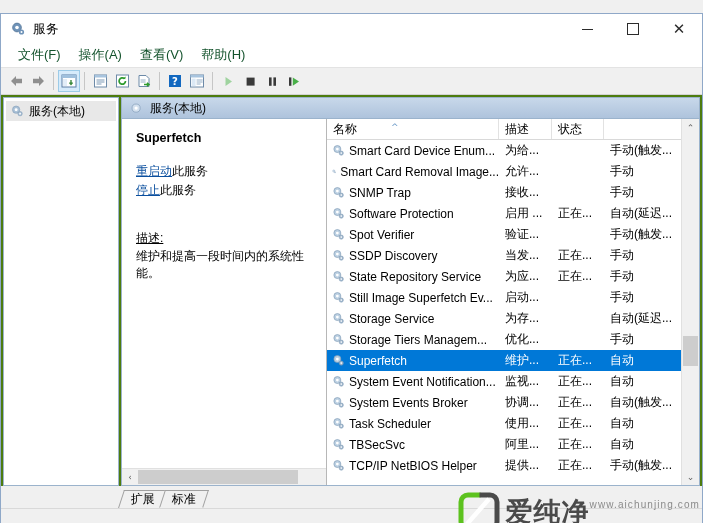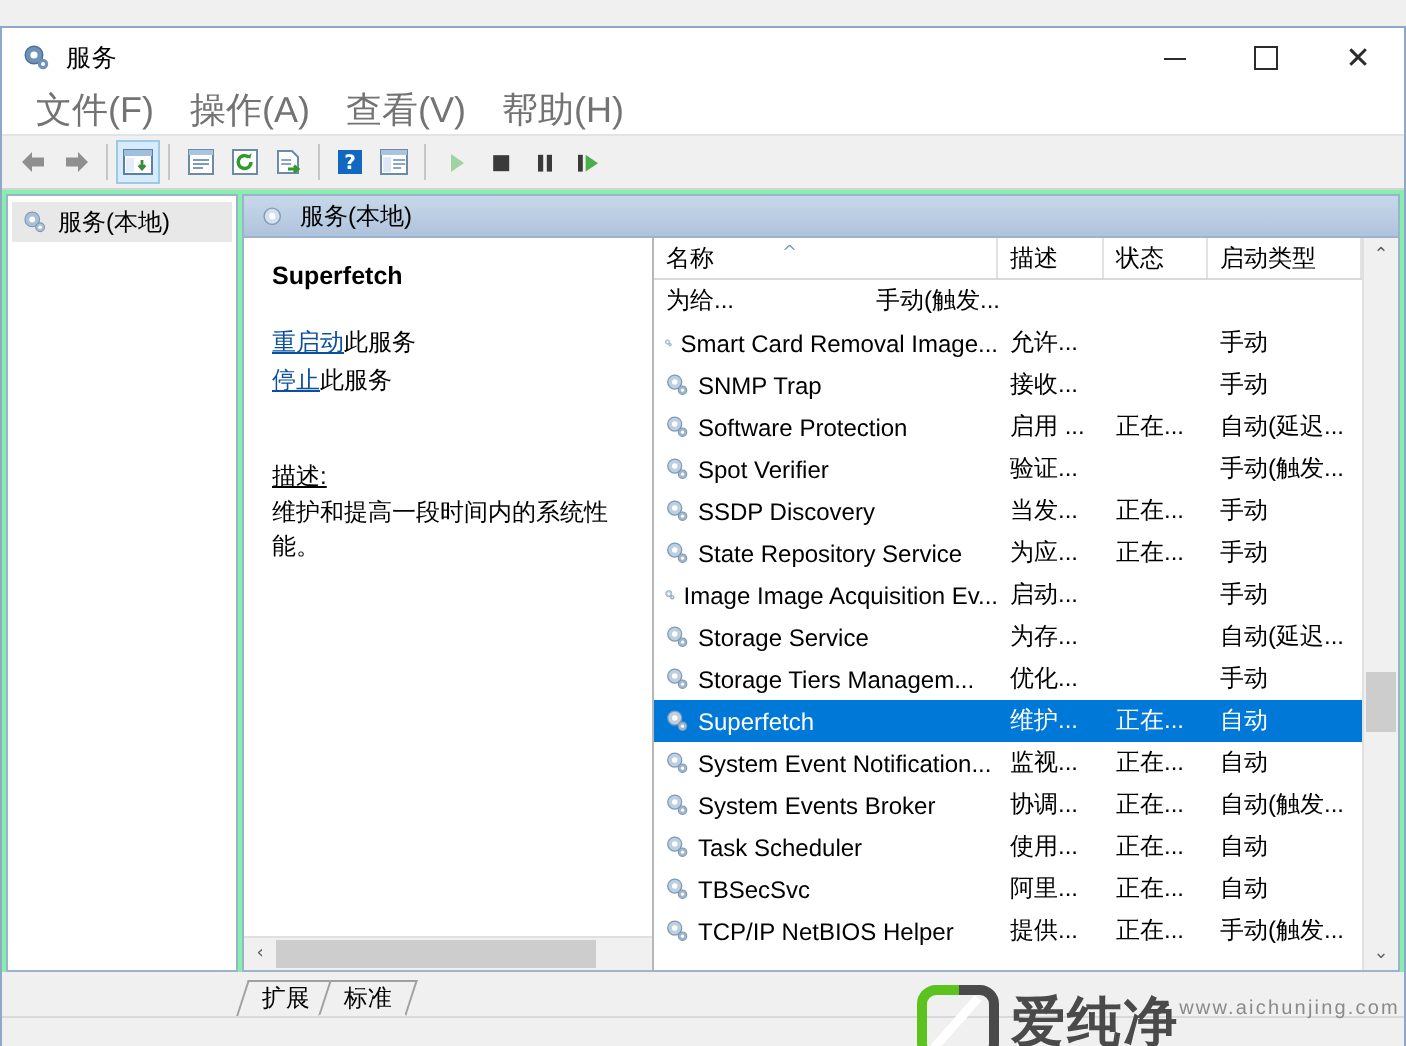--- a/index.html
+++ b/index.html
@@ -38,39 +38,39 @@
   .glyph-max{display:block;width:10px;height:10px;border:1px solid #2b2b2b;}
   .glyph-close{display:block;font-size:15px;line-height:15px;font-family:"DejaVu Sans",sans-serif;}
 
   
   .menubar{
     height:22px;flex:0 0 22px;background:#ffffff;
     display:flex;align-items:center;padding-left:8px;
     border-bottom:1px solid #ffffff;
   }
   .menu-item{
-    padding:2px 9px;font-size:18px;color:#737373;cursor:default;
+    padding:2px 9px;font-size:13px;color:#14532d;cursor:default;
   }
 
   
   .toolbar{
     height:26px;flex:0 0 26px;background:#f0f0f0;
     display:flex;align-items:center;padding-left:4px;
     border-top:1px solid #e3e3e3;
     border-bottom:1px solid #d4d4d4;
   }
   .tb-btn{
     width:22px;height:22px;display:flex;align-items:center;justify-content:center;
     position:relative;
   }
   .tb-btn.active{background:#d6ebfb;border:1px solid #9ccbe8;box-sizing:border-box;}
   .tb-sep{width:1px;height:18px;background:#c6c6c6;margin:0 4px;}
 
   
-  .body-split{flex:1 1 auto;display:flex;min-height:0;background:#86efac;padding:0;}
+  .body-split{flex:1 1 auto;display:flex;min-height:0;background:#4d7c0f;padding:0;}
   .tree-pane{
     width:116px;flex:0 0 116px;background:#ffffff;
     border:1px solid #9bb3cc;box-sizing:border-box;
     margin:2px 0 0 2px;
     display:flex;flex-direction:column;
   }
   .tree-node{
     display:flex;align-items:center;height:20px;margin:3px 2px 0 2px;
     padding-left:4px;background:#e8e8e8;
   }
@@ -392,26 +392,32 @@
             <div class="lv-th th-name">
               <span>名称</span>
               <span class="sort-caret">^</span>
             </div>
             <div class="lv-th th-desc">
               <span>描述</span>
             </div>
             <div class="lv-th th-state">
               <span>状态</span>
             </div>
-            <div class="lv-th th-start">
-              <span>启动类型</span>
-            </div>
           </div>
           <div class="lv-rows" id="rows-host">
               <div class="lv-row">
+                <div class="cell c-name">
+                  <svg width="13" height="13" viewBox="0 0 16 16">
+                    <circle cx="6.6" cy="6.2" r="4.3" fill="#bcd0e2" stroke="#7e9ab5" stroke-width=".8"></circle>
+                    <circle cx="6.6" cy="6.2" r="1.7" fill="#ffffff"></circle>
+                    <circle cx="11.4" cy="11.2" r="2.6" fill="#9fb6cc" stroke="#7e9ab5" stroke-width=".7"></circle>
+                    <circle cx="11.4" cy="11.2" r="1" fill="#ffffff"></circle>
+                  </svg>
+                  <span class="nm">Smart Card Device Enum...</span>
+                </div>
                 <div class="cell c-desc">为给...</div>
                 <div class="cell c-state"></div>
                 <div class="cell c-start">手动(触发...</div>
               </div>
               <div class="lv-row">
                 <div class="cell c-name">
                   <svg width="13" height="13" viewBox="0 0 16 16">
                     <circle cx="6.6" cy="6.2" r="4.3" fill="#bcd0e2" stroke="#7e9ab5" stroke-width=".8"></circle>
                     <circle cx="6.6" cy="6.2" r="1.7" fill="#ffffff"></circle>
                     <circle cx="11.4" cy="11.2" r="2.6" fill="#9fb6cc" stroke="#7e9ab5" stroke-width=".7"></circle>
@@ -494,21 +500,21 @@
                 <div class="cell c-start">手动</div>
               </div>
               <div class="lv-row">
                 <div class="cell c-name">
                   <svg width="13" height="13" viewBox="0 0 16 16">
                     <circle cx="6.6" cy="6.2" r="4.3" fill="#bcd0e2" stroke="#7e9ab5" stroke-width=".8"></circle>
                     <circle cx="6.6" cy="6.2" r="1.7" fill="#ffffff"></circle>
                     <circle cx="11.4" cy="11.2" r="2.6" fill="#9fb6cc" stroke="#7e9ab5" stroke-width=".7"></circle>
                     <circle cx="11.4" cy="11.2" r="1" fill="#ffffff"></circle>
                   </svg>
-                  <span class="nm">Image Image Acquisition Ev...</span>
+                  <span class="nm">Still Image Superfetch Ev...</span>
                 </div>
                 <div class="cell c-desc">启动...</div>
                 <div class="cell c-state"></div>
                 <div class="cell c-start">手动</div>
               </div>
               <div class="lv-row">
                 <div class="cell c-name">
                   <svg width="13" height="13" viewBox="0 0 16 16">
                     <circle cx="6.6" cy="6.2" r="4.3" fill="#bcd0e2" stroke="#7e9ab5" stroke-width=".8"></circle>
                     <circle cx="6.6" cy="6.2" r="1.7" fill="#ffffff"></circle>

